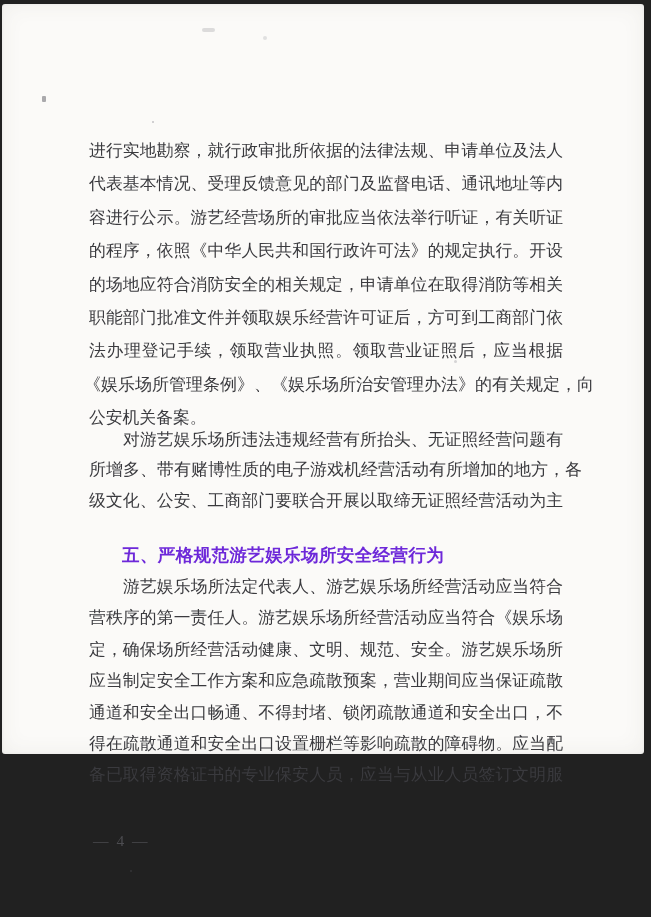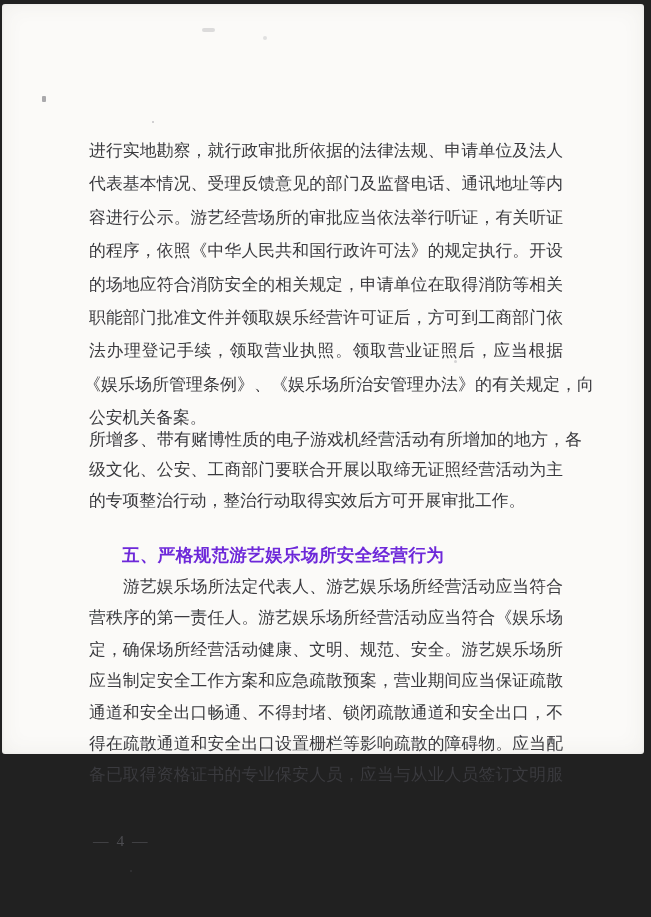--- a/index.html
+++ b/index.html
@@ -95,23 +95,23 @@
         <div class="line j">容进行公示。游艺经营场所的审批应当依法举行听证，有关听证</div>
         <div class="line j">的程序，依照《中华人民共和国行政许可法》的规定执行。开设</div>
         <div class="line j">的场地应符合消防安全的相关规定，申请单位在取得消防等相关</div>
         <div class="line j">职能部门批准文件并领取娱乐经营许可证后，方可到工商部门依</div>
         <div class="line j">法办理登记手续，领取营业执照。领取营业证照后，应当根据</div>
         <div class="line j t hang">《娱乐场所管理条例》、《娱乐场所治安管理办法》的有关规定，向</div>
         <div class="line l">公安机关备案。</div>
       </div>
 
       <div class="para p2">
+        <div class="line j in">对游艺娱乐场所违法违规经营有所抬头、无证照经营问题有</div>
         <div class="line j t">所增多、带有赌博性质的电子游戏机经营活动有所增加的地方，各</div>
         <div class="line j">级文化、公安、工商部门要联合开展以取缔无证照经营活动为主</div>
-        <div class="line l">的专项整治行动，整治行动取得实效后方可开展审批工作。</div>
       </div>
 
       <div class="heading">五、严格规范游艺娱乐场所安全经营行为</div>
 
       <div class="para p3">
         <div class="line j in">游艺娱乐场所法定代表人、游艺娱乐场所经营活动应当符合</div>
         <div class="line j">营秩序的第一责任人。游艺娱乐场所经营活动应当符合《娱乐场</div>
         <div class="line j">定，确保场所经营活动健康、文明、规范、安全。游艺娱乐场所</div>
         <div class="line j">应当制定安全工作方案和应急疏散预案，营业期间应当保证疏散</div>
         <div class="line j">通道和安全出口畅通、不得封堵、锁闭疏散通道和安全出口，不</div>

